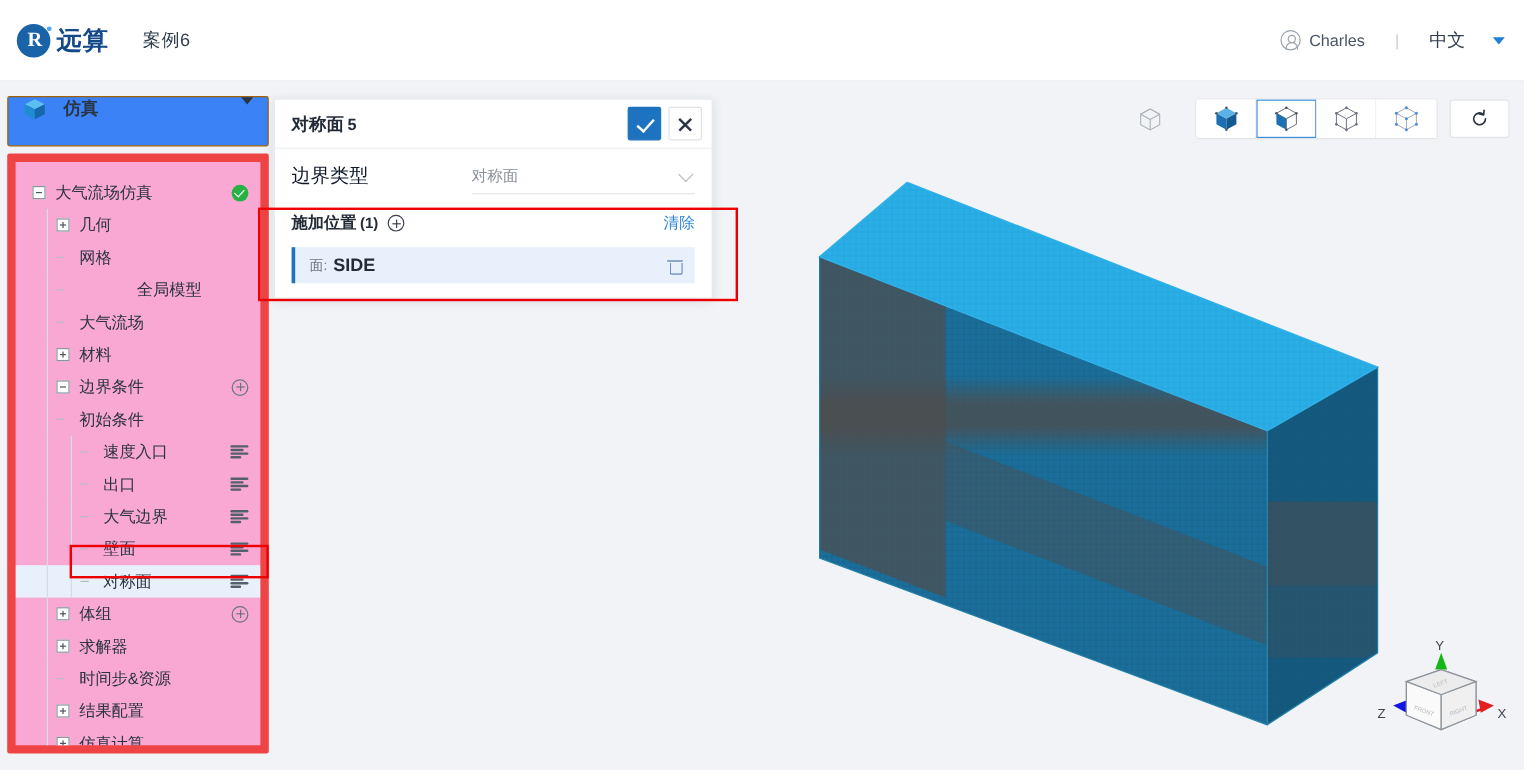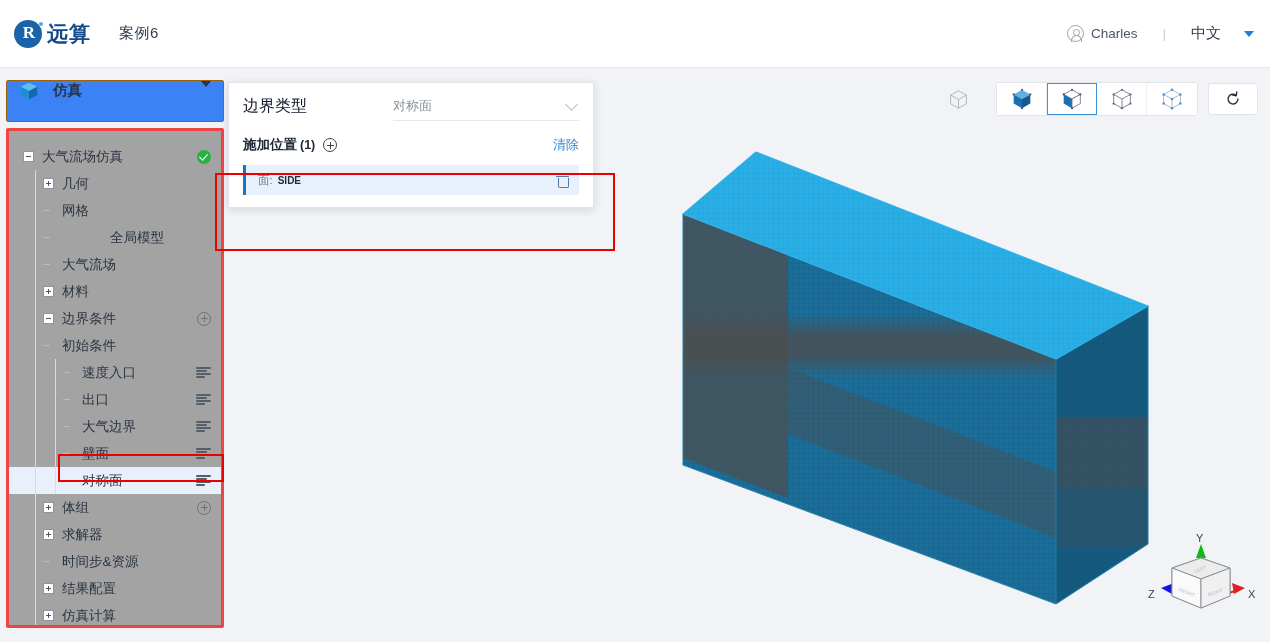--- a/index.html
+++ b/index.html
@@ -79,21 +79,21 @@
   .cube-icon { width: 20px; height: 20px; flex: none; }
   .side-header-title {
     font-size: 14.5px; font-weight: bold; color: #2b3442; margin-left: 14px;
   }
   .side-caret {
     margin-left: auto; width: 0; height: 0;
     border-left: 5px solid transparent; border-right: 5px solid transparent;
     border-top: 6px solid #2b3442;
   }
   .tree-panel {
-    flex: 1; background: #a3a3a3; border: 3px solid #ef4444; border-radius: 2px;
+    flex: 1; background: #f9a8d4; border: 7px solid #ef4444; border-radius: 2px;
     padding: 12px 0 0 0; position: relative; overflow: hidden;
   }
   .tree-row {
     height: 27px; display: flex; align-items: center;
     padding-right: 10px; position: relative; font-size: 13.5px; color: #2b3442;
   }
   .tree-row.selected { background: #e8f1fb; }
   .tree-label { white-space: nowrap; }
   .expander {
     width: 11px; height: 11px; border: 1px solid #8c95a1; background:#fff;
@@ -218,21 +218,21 @@
     content:""; position:absolute; left: 5.5px; top: 2.5px;
     width: 1px; height: 7px; background: #3b434f;
   }
   .clear-link { margin-left: auto; font-size: 13px; color: #2f86d8; }
   .assign-item {
     margin-top: 6px; height: 30px; background: #e8f1fb;
     border-left: 3px solid #1e73c0; display: flex; align-items: center;
     padding: 0 10px 0 12px;
   }
   .assign-item-kind { font-size: 11.5px; color: #6d7682; }
-  .assign-item-name { font-size: 10px; font-weight: bold; color: #222b37; margin-left: 5px; }
+  .assign-item-name { font-size: 15px; font-weight: bold; color: #222b37; margin-left: 5px; }
   .trash {
     margin-left: auto; width: 13px; height: 14px; position: relative; flex: none;
   }
   .trash::before {
     content:""; position:absolute; left: 0; top: 3px; width: 13px; height: 1.4px;
     background: #4f77a8;
   }
   .trash::after {
     content:""; position:absolute; left: 2px; top: 4.5px; width: 9px; height: 9px;
     border: 1.4px solid #4f77a8; border-top: none;
@@ -580,20 +580,29 @@
       <text class="axis-label" x="104" y="80">X</text>
       <text class="axis-label" x="4" y="80">Z</text>
 
       <text x="57" y="53" font-size="5" fill="#b5b9bf" text-anchor="middle" transform="rotate(-20 57 53)">LEFT</text>
       <text x="42" y="76" font-size="5" fill="#b5b9bf" text-anchor="middle" transform="rotate(20 42 76)">FRONT</text>
       <text x="72" y="76" font-size="5" fill="#b5b9bf" text-anchor="middle" transform="rotate(-20 72 76)">RIGHT</text>
     </svg>
   </div>
 
   <div class="panel">
+    <div class="panel-head">
+      <div class="panel-title">
+        <span>对称面</span><span class="num">5</span>
+      </div>
+      <div class="panel-btns">
+        <div class="btn-ok"></div>
+        <div class="btn-x"></div>
+      </div>
+    </div>
 
     <div class="panel-body">
       <div class="field-row">
         <div class="field-label">边界类型</div>
         <div class="select-box">
           <span class="select-value">对称面</span>
           <span class="chevron"></span>
         </div>
       </div>
 

